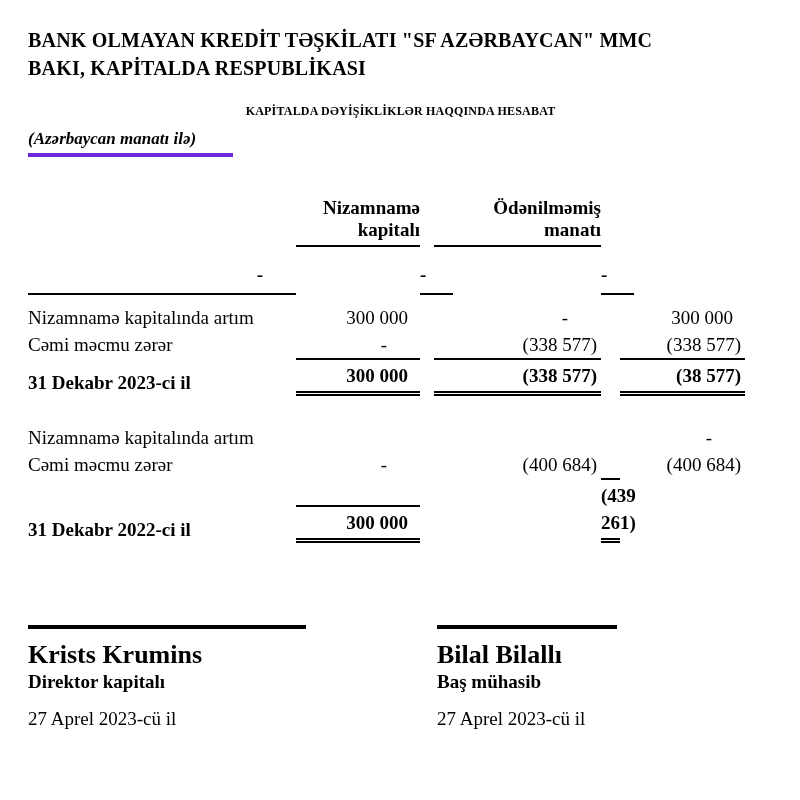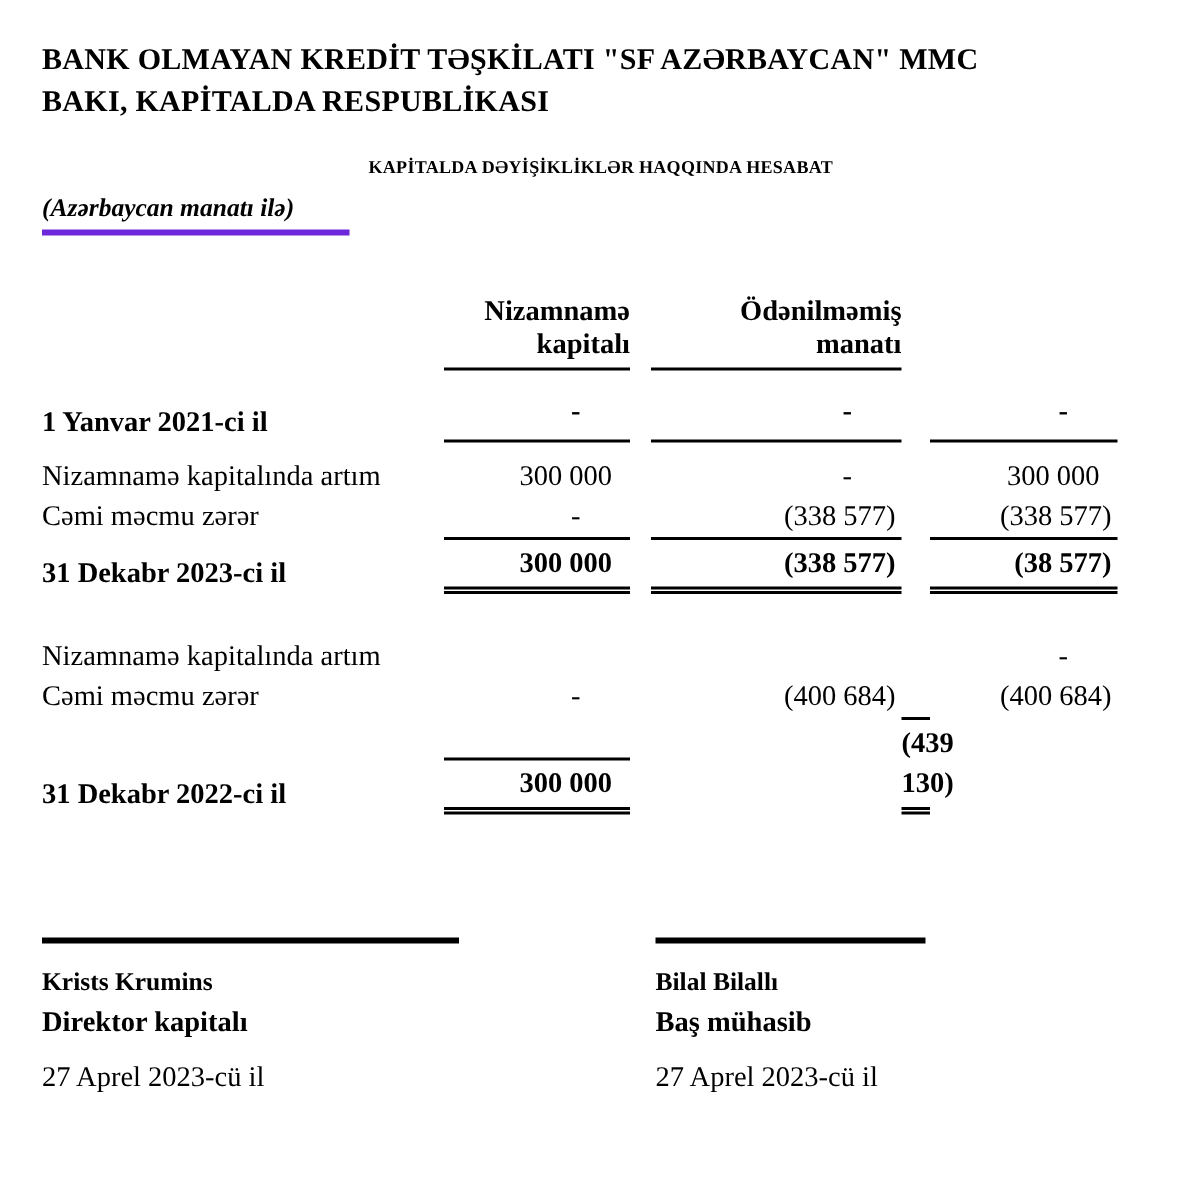--- a/index.html
+++ b/index.html
@@ -36,21 +36,21 @@
   .row-total { font-weight: bold; }
   .row-total .val { border-top: 2px solid #000; border-bottom: 5px double #000; padding-top: 2px; padding-bottom: 2px; }
   .spacer-sm { height: 9px; }
   .spacer-lg { height: 28px; }
 
   
   .signatures { margin-top: 82px; display: grid; grid-template-columns: 409px 1fr; }
   .sig-rule { height: 4px; background: #000; }
   .rule-left { width: 278px; }
   .rule-right { width: 180px; }
-  .sig-name { margin-top: 12px; font-size: 17px; font-weight: bold; line-height: 27px; }
+  .sig-name { margin-top: 12px; font-size: 26px; font-weight: bold; line-height: 27px; }
   .sig-role { font-size: 19px; font-weight: bold; line-height: 27px; }
   .sig-date { margin-top: 10px; font-size: 19px; line-height: 27px; }
 </style>
 </head>
 <body>
 
 <div class="page">
 
   <header>
     <div class="company-line">BANK OLMAYAN KREDİT TƏŞKİLATI "SF AZƏRBAYCAN" MMC</div>
@@ -65,21 +65,20 @@
 
     <div class="trow thead">
       <div class="cell label"></div>
       <div class="cell head">Nizamnamə kapitalı</div>
       <div class="cell gapcol"></div>
       <div class="cell head">Ödənilməmiş manatı</div>
       <div class="cell gapcol"></div>
     </div>
 
     <div class="trow row-opening">
-      <div class="cell label">1 Yanvar 2021-ci il</div>
       <div class="cell val dash">-</div>
       <div class="cell gapcol"></div>
       <div class="cell val dash">-</div>
       <div class="cell gapcol"></div>
       <div class="cell val dash">-</div>
     </div>
 
     <div class="spacer-sm"></div>
 
     <div class="trow">
@@ -127,21 +126,21 @@
       <div class="cell val paren">(400 684)</div>
       <div class="cell gapcol"></div>
       <div class="cell val paren">(400 684)</div>
     </div>
 
     <div class="trow row-total">
       <div class="cell label">31 Dekabr 2022-ci il</div>
       <div class="cell val num">300 000</div>
       <div class="cell gapcol"></div>
       <div class="cell gapcol"></div>
-      <div class="cell val paren">(439 130)</div>
+      <div class="cell val paren">(439 261)</div>
     </div>
 
   </section>
 
   <section class="signatures">
     <div class="sig-col">
       <div class="sig-rule rule-left"></div>
       <div class="sig-name">Krists Krumins</div>
       <div class="sig-role">Direktor kapitalı</div>
       <div class="sig-date">27 Aprel 2023-cü il</div>

